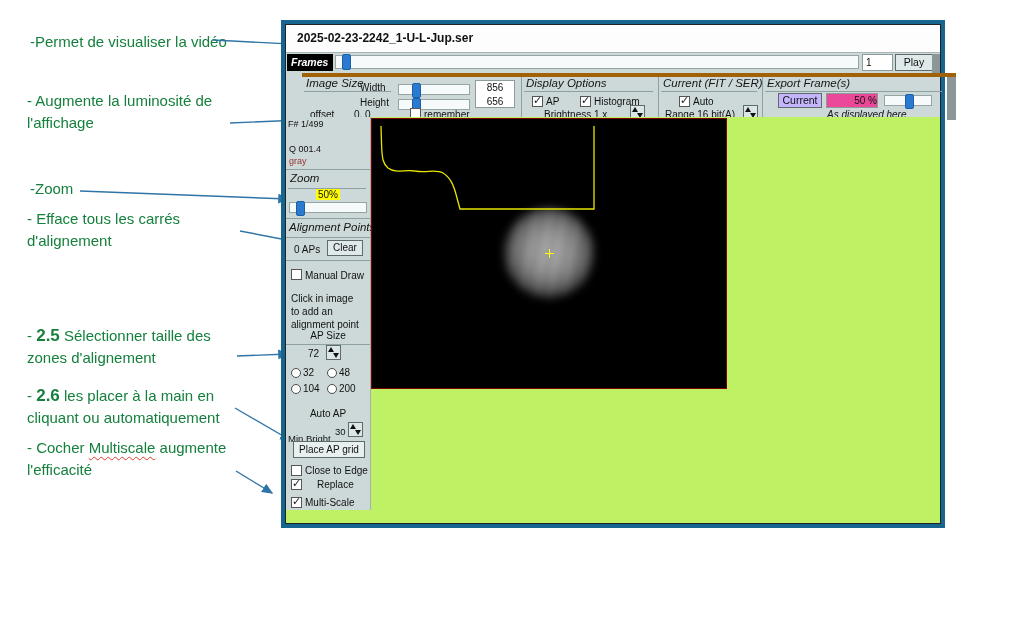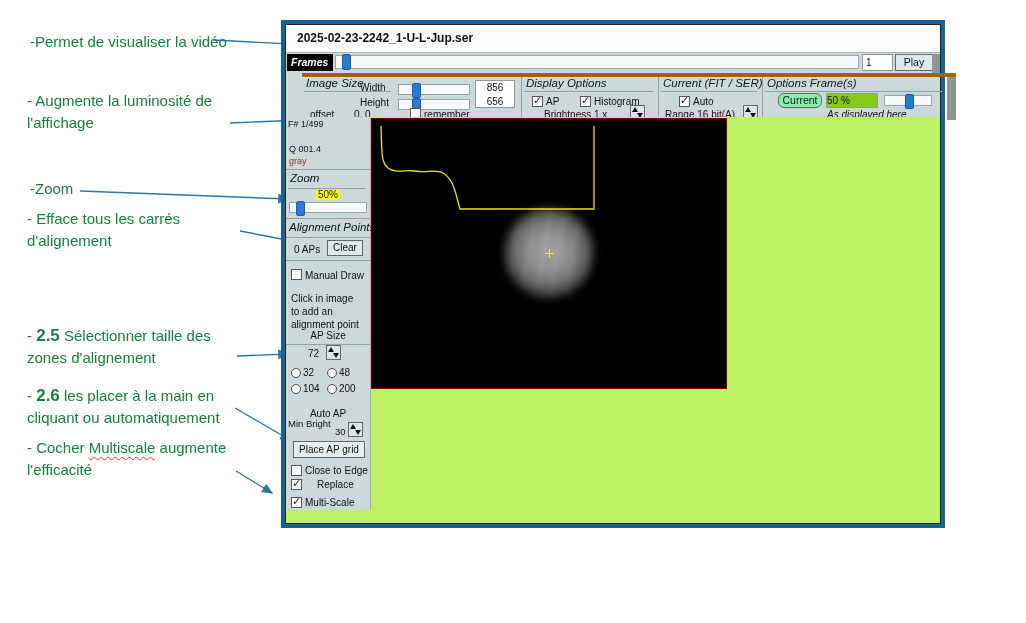--- a/index.html
+++ b/index.html
@@ -155,23 +155,23 @@
 
         <div class="tsec" style="left:357px;width:104px;">
           <div class="thead">Current (FIT / SER)</div>
           <span class="chk checked" style="left:20px;top:19px;"></span>
           <span class="ui-text" style="left:34px;top:19px;">Auto</span>
           <span class="ui-text" style="left:6px;top:32px;">Range 16 bit(A)</span>
           <span class="spin" style="left:84px;top:28px;"><span></span></span>
         </div>
 
         <div class="tsec" style="left:461px;width:184px;border-right:none;">
-          <div class="thead">Options Frame(s)</div>
-          <div class="btn" style="left:15px;top:16px;width:44px;height:15px;line-height:13px;background:#86efac;border-radius:6px;">Current</div>
-          <div class="vbox" style="left:63px;top:16px;width:52px;height:15px;text-align:left;line-height:13px;background:#84cc16;">50 %</div>
+          <div class="thead">Export Frame(s)</div>
+          <div class="btn" style="left:15px;top:16px;width:44px;height:15px;line-height:13px;background:#c4b5fd;">Current</div>
+          <div class="vbox" style="left:63px;top:16px;width:52px;height:15px;text-align:right;line-height:13px;background:#ec4899;">50 %</div>
           <div class="track" style="left:121px;top:18px;width:48px;height:11px;">
             <div class="thumb" style="left:20px;height:13px;"></div>
           </div>
           <span class="ui-text italic" style="left:16px;top:32px;margin-left:48px;">As displayed here</span>
         </div>
 
         <div class="graystrip" style="left:645px;top:0;width:9px;height:43px;"></div>
       </div>
       <div class="graystrip" style="left:646px;top:29px;width:8px;height:19px;"></div>
 
@@ -212,21 +212,21 @@
           <span class="rad" style="left:5px;top:251px;"></span>
           <span class="ui-text" style="left:17px;top:250px;">32</span>
           <span class="rad" style="left:41px;top:251px;"></span>
           <span class="ui-text" style="left:53px;top:250px;">48</span>
           <span class="rad" style="left:5px;top:267px;"></span>
           <span class="ui-text" style="left:17px;top:266px;">104</span>
           <span class="rad" style="left:41px;top:267px;"></span>
           <span class="ui-text" style="left:53px;top:266px;">200</span>
 
           <div class="ui-text" style="left:0;top:291px;width:84px;text-align:center;">Auto AP</div>
-          <span class="ui-text-sm" style="left:2px;top:301px;">Min Bright</span>
+          <span class="ui-text-sm" style="left:2px;top:316px;">Min Bright</span>
           <span class="ui-text-sm" style="left:49px;top:309px;">30</span>
           <span class="spin" style="left:62px;top:305px;"><span></span></span>
 
           <div class="btn" style="left:7px;top:324px;width:72px;height:17px;line-height:15px;font-size:10px;background:#e7efef;">Place AP grid</div>
 
           <span class="chk" style="left:5px;top:348px;"></span>
           <span class="ui-text" style="left:19px;top:348px;">Close to Edge</span>
           <span class="chk checked" style="left:5px;top:362px;"></span>
           <span class="ui-text" style="left:19px;top:362px;padding-left:12px;">Replace</span>
           <span class="chk checked" style="left:5px;top:380px;"></span>

